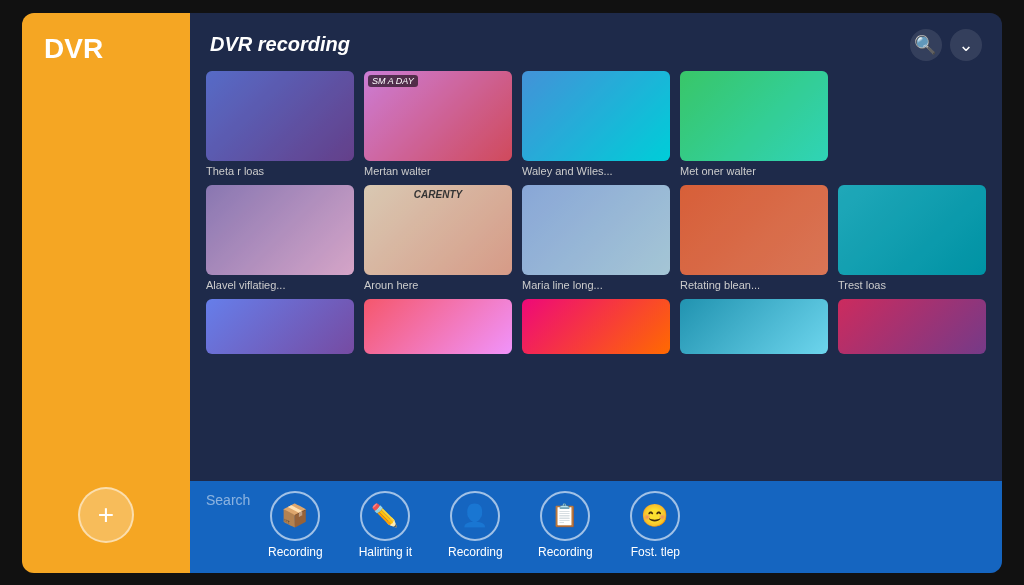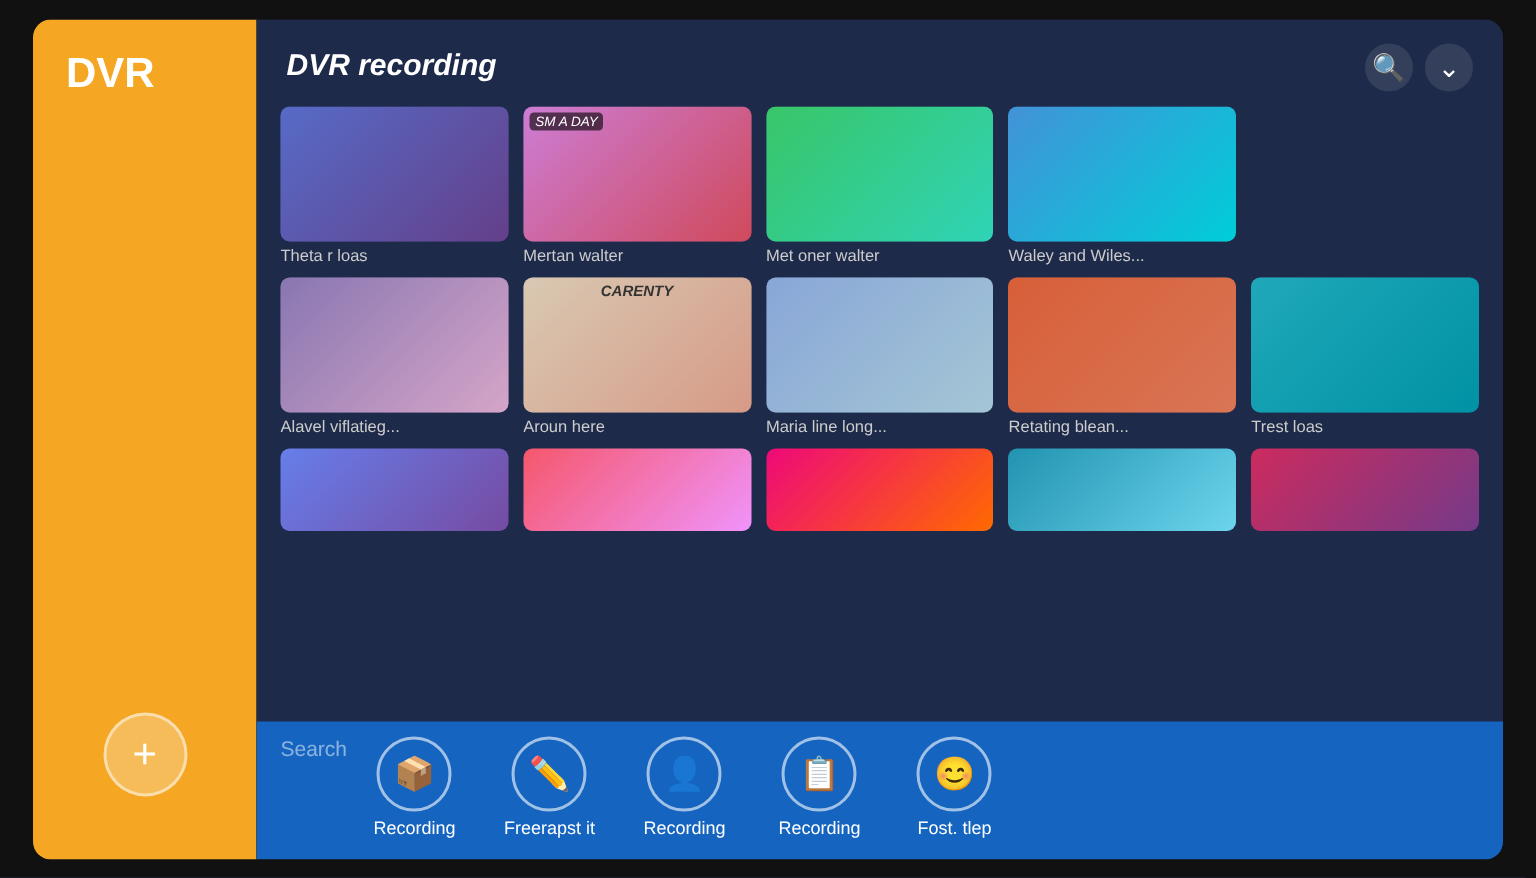--- a/index.html
+++ b/index.html
@@ -16,27 +16,27 @@
     .tv-frame {
       width: 980px;
       height: 560px;
       background: #1a1a1a;
       border-radius: 12px;
       display: flex;
       overflow: hidden;
       position: relative;
     }
     .sidebar {
-      width: 149px;
+      width: 168px;
       background: #F5A623;
       display: flex;
       flex-direction: column;
       align-items: center;
       justify-content: space-between;
-      padding: 20px 0 42px 0;
+      padding: 20px 0 30px 0;
       flex-shrink: 0;
     }
     .sidebar-title {
       color: white;
       font-size: 28px;
       font-weight: bold;
       align-self: flex-start;
       padding-left: 22px;
     }
     .sidebar-add-btn {
@@ -233,30 +233,30 @@
           <div class="item-label">Theta r loas</div>
         </div>
         <div class="grid-item">
           <div class="thumbnail thumb-2">
             <div class="thumb-overlay"></div>
             <div style="position:absolute;top:4px;left:4px;background:rgba(0,0,0,0.6);color:white;font-size:9px;padding:1px 4px;border-radius:3px;">SM A DAY</div>
           </div>
           <div class="item-label">Mertan walter</div>
         </div>
         <div class="grid-item">
+          <div class="thumbnail thumb-3">
+            <div class="thumb-overlay"></div>
+          </div>
+          <div class="item-label">Waley and Wiles...</div>
+        </div>
+        <div class="grid-item">
           <div class="thumbnail thumb-4">
             <div class="thumb-overlay"></div>
           </div>
           <div class="item-label">Met oner walter</div>
-        </div>
-        <div class="grid-item">
-          <div class="thumbnail thumb-3">
-            <div class="thumb-overlay"></div>
-          </div>
-          <div class="item-label">Waley and Wiles...</div>
         </div>
       </div>
 
       <div class="grid-row">
         <div class="grid-item">
           <div class="thumbnail thumb-6">
             <div class="thumb-overlay"></div>
           </div>
           <div class="item-label">Alavel viflatieg...</div>
         </div>
@@ -300,21 +300,21 @@
       <div class="search-row">
         <span class="search-placeholder-text">Search</span>
       </div>
       <div class="bottom-nav">
         <div class="nav-item">
           <div class="nav-icon-circle">📦</div>
           <span class="nav-label">Recording</span>
         </div>
         <div class="nav-item">
           <div class="nav-icon-circle">✏️</div>
-          <span class="nav-label">Freerapst it</span>
+          <span class="nav-label">Halirting it</span>
         </div>
         <div class="nav-item">
           <div class="nav-icon-circle">👤</div>
           <span class="nav-label">Recording</span>
         </div>
         <div class="nav-item">
           <div class="nav-icon-circle">📋</div>
           <span class="nav-label">Recording</span>
         </div>
         <div class="nav-item">

